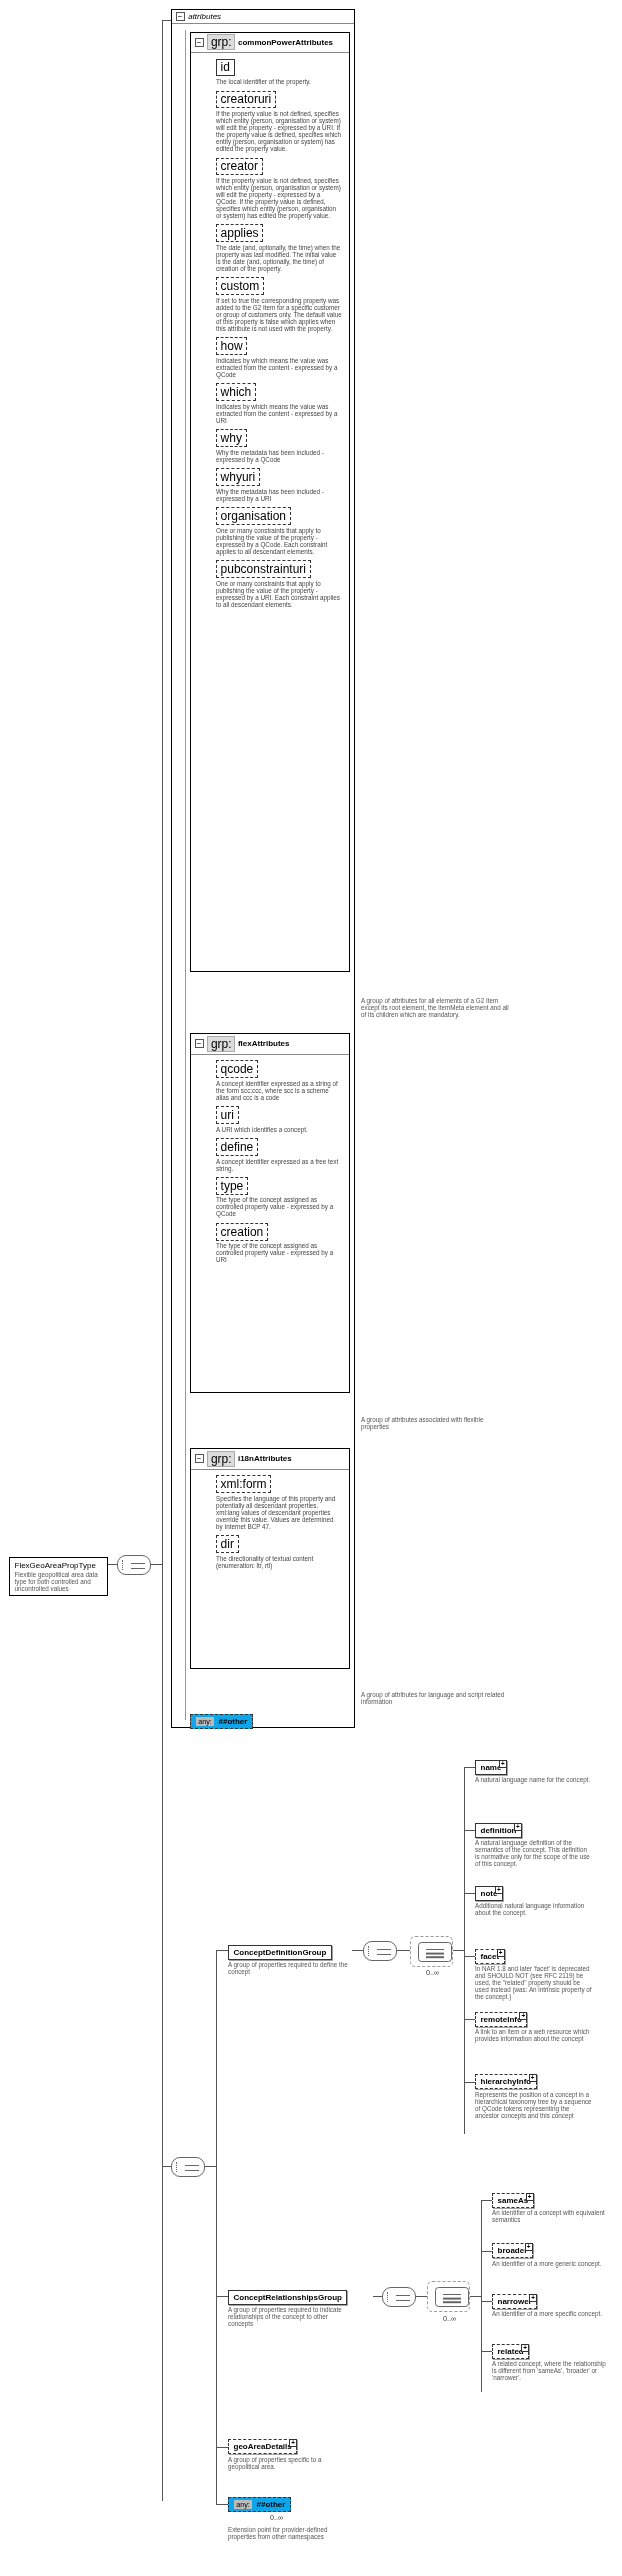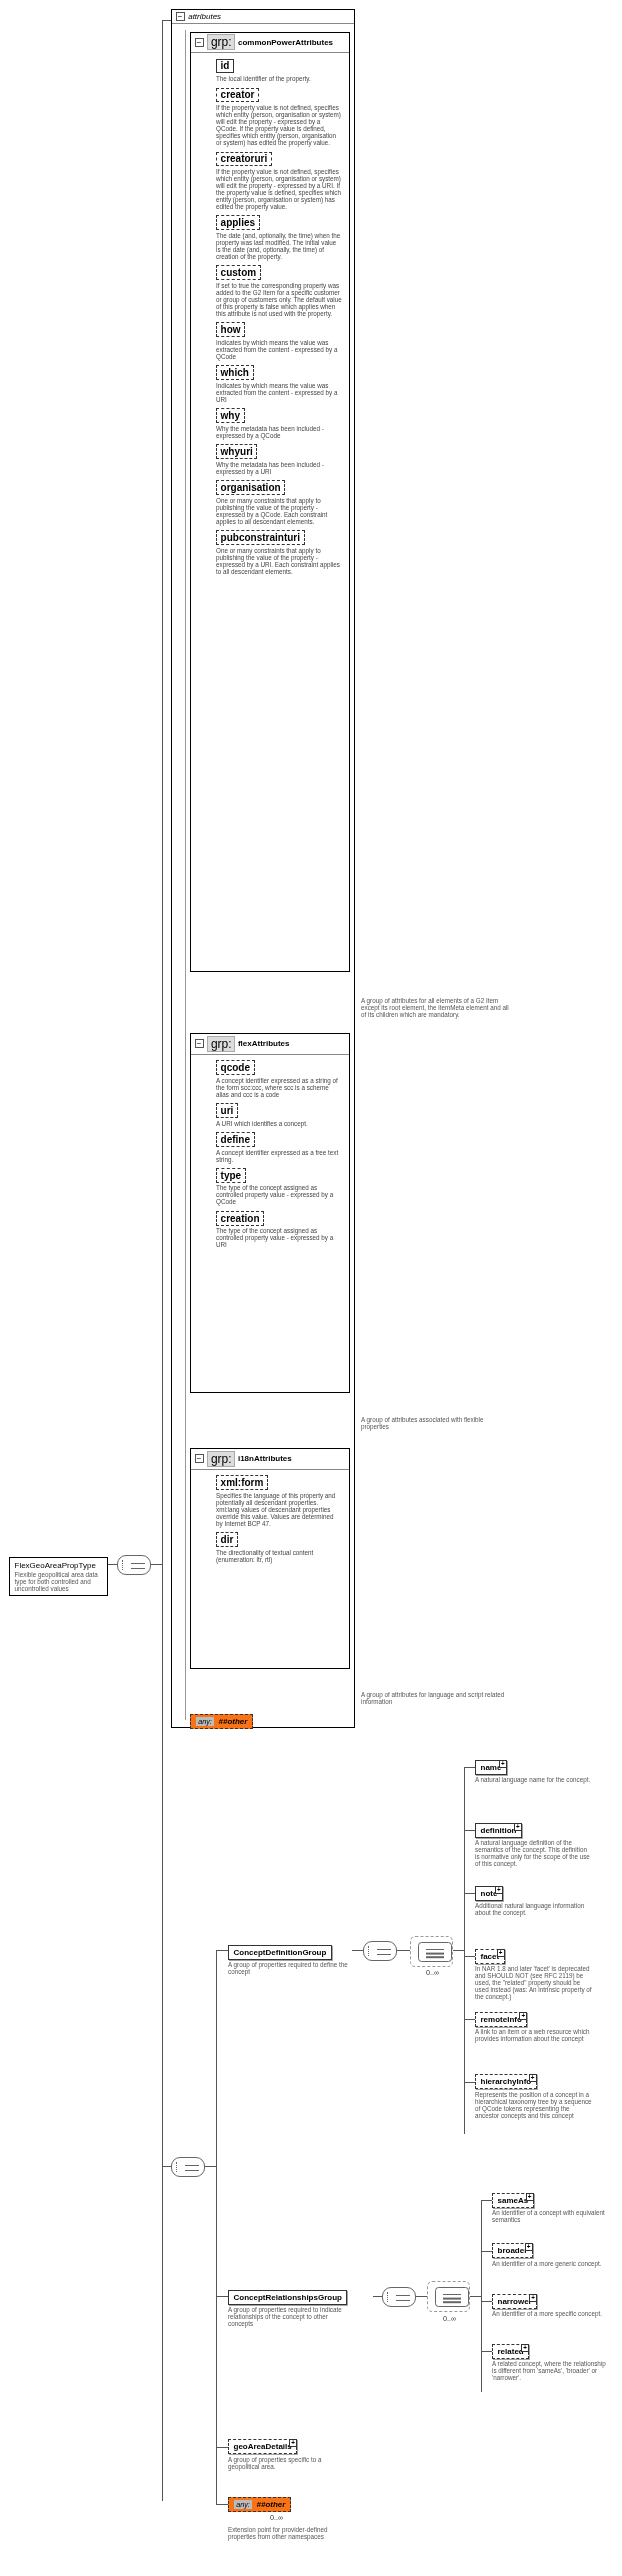--- a/index.html
+++ b/index.html
@@ -122,22 +122,22 @@
     color: #555;
     width: 148px;
   }
   .attr-item {
     margin-bottom: 3.6px;
   }
   .attr-name {
     display: inline-block;
     border: 0.9px dashed #333;
     padding: 0.9px 3.6px;
-    font-weight: bold;
-    font-size: 10px;
+    font-weight: normal;
+    font-size: 12px;
     background: #fff;
     position: relative;
   }
   .attr-name.solid {
     border: 0.9px solid #333;
   }
   .attr-desc {
     font-size: 6.3px;
     color: #444;
     margin: 1.8px 0 5.4px 0;
@@ -183,24 +183,23 @@
   }
   .elem-note {
     position: absolute;
     font-size: 6.3px;
     color: #555;
     max-width: 117px;
   }
   .any-box {
     position: absolute;
     border: 0.9px solid #333;
-    background: #f97316;
+    background: #0ea5e9;
     padding: 1.8px 4.5px;
     font-size: 8px;
-    font-style: italic;
   }
   .any-box .prefix {
     background: #bbb;
     padding: 0 2.7px;
     margin-right: 1.8px;
     font-size: 7.2px;
   }
   .hline { height: 0.9px; }
   .vline { width: 0.9px; }
 </style>
@@ -225,22 +224,22 @@
   <div class="connector vline" style="position:absolute;left:12.6px;top:20px;height:1690px;background:#999;"></div>
 
   <div class="section-box" style="position:absolute;left:18px;top:21.6px;width:160px;height:940px;">
     <div class="section-header">
       <span class="collapse">−</span>
       <span class="label-prefix">grp:</span>
       <b>commonPowerAttributes</b>
     </div>
     <div class="section-body" id="cpa-body">
         <div class="attr-item"><span class="attr-name solid">id</span><div class="attr-desc">The local identifier of the property.</div></div>
+        <div class="attr-item"><span class="attr-name">creatoruri</span><div class="attr-desc">If the property value is not defined, specifies which entity (person, organisation or system) will edit the property - expressed by a URI. If the property value is defined, specifies which entity (person, organisation or system) has edited the property value.</div></div>
         <div class="attr-item"><span class="attr-name">creator</span><div class="attr-desc">If the property value is not defined, specifies which entity (person, organisation or system) will edit the property - expressed by a QCode. If the property value is defined, specifies which entity (person, organisation or system) has edited the property value.</div></div>
-        <div class="attr-item"><span class="attr-name">creatoruri</span><div class="attr-desc">If the property value is not defined, specifies which entity (person, organisation or system) will edit the property - expressed by a URI. If the property value is defined, specifies which entity (person, organisation or system) has edited the property value.</div></div>
         <div class="attr-item"><span class="attr-name">applies</span><div class="attr-desc">The date (and, optionally, the time) when the property was last modified. The initial value is the date (and, optionally, the time) of creation of the property.</div></div>
         <div class="attr-item"><span class="attr-name">custom</span><div class="attr-desc">If set to true the corresponding property was added to the G2 Item for a specific customer or group of customers only. The default value of this property is false which applies when this attribute is not used with the property.</div></div>
         <div class="attr-item"><span class="attr-name">how</span><div class="attr-desc">Indicates by which means the value was extracted from the content - expressed by a QCode</div></div>
         <div class="attr-item"><span class="attr-name">which</span><div class="attr-desc">Indicates by which means the value was extracted from the content - expressed by a URI</div></div>
         <div class="attr-item"><span class="attr-name">why</span><div class="attr-desc">Why the metadata has been included - expressed by a QCode</div></div>
         <div class="attr-item"><span class="attr-name">whyuri</span><div class="attr-desc">Why the metadata has been included - expressed by a URI</div></div>
         <div class="attr-item"><span class="attr-name">organisation</span><div class="attr-desc">One or many constraints that apply to publishing the value of the property - expressed by a QCode. Each constraint applies to all descendant elements.</div></div>
         <div class="attr-item"><span class="attr-name">pubconstrainturi</span><div class="attr-desc">One or many constraints that apply to publishing the value of the property - expressed by a URI. Each constraint applies to all descendant elements.</div></div>
       </div>
   </div>

